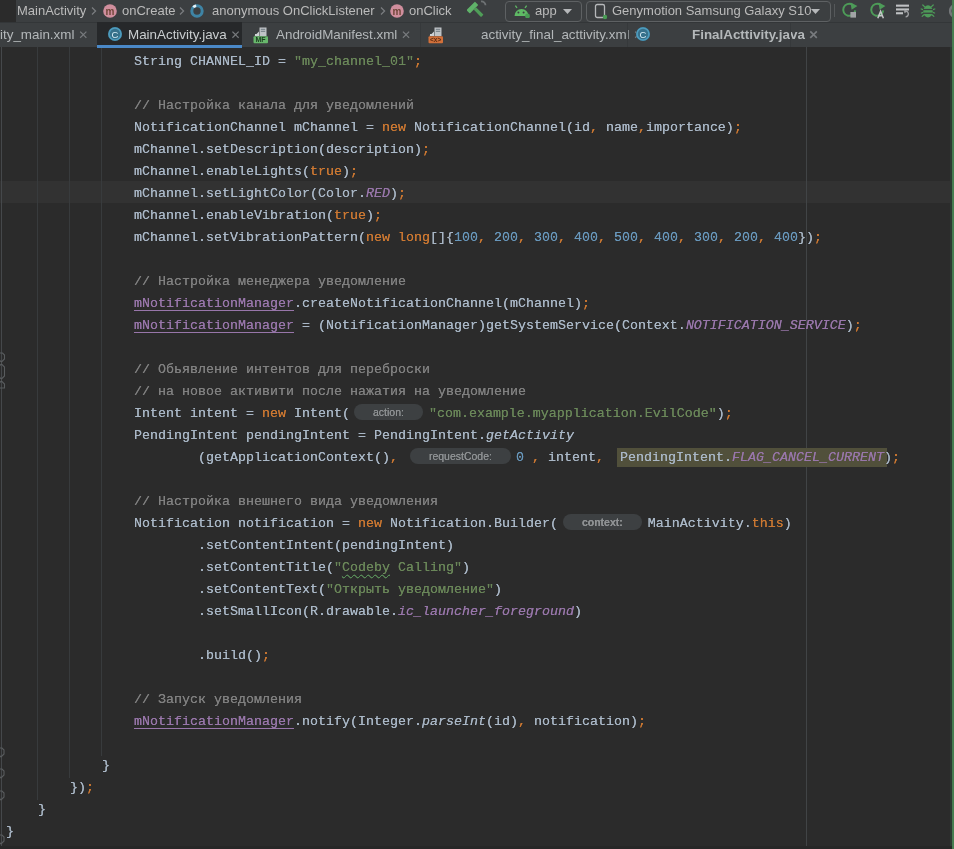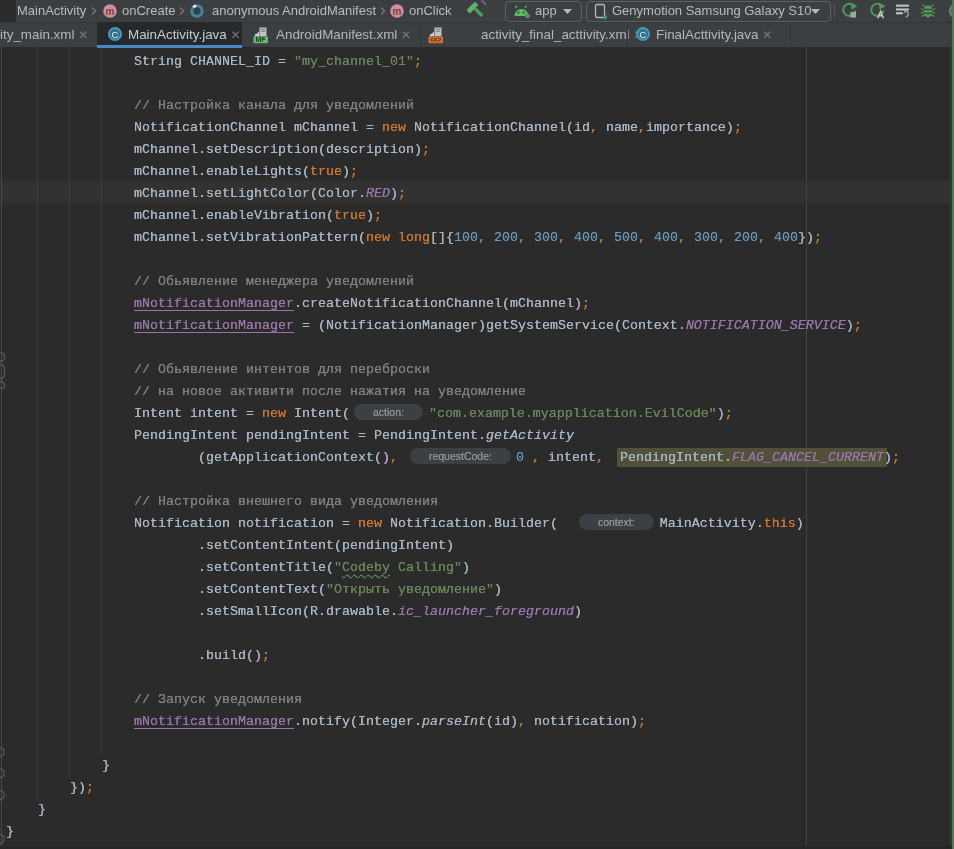--- a/index.html
+++ b/index.html
@@ -41,30 +41,30 @@
   <div style="position:absolute;left:0;top:799px;width:954px;height:3px;background:#272727;"></div>
   <div id="code">
 <div class="L" style="top:2px">                String CHANNEL_ID = <span class="s">"my_channel_01"</span><span class="k">;</span></div>
 <div class="L" style="top:46px"><span class="c">                // Настройка канала для уведомлений</span></div>
 <div class="L" style="top:68px">                NotificationChannel mChannel = <span class="k">new</span> NotificationChannel(id<span class="k">,</span> name<span class="k">,</span>importance)<span class="k">;</span></div>
 <div class="L" style="top:90px">                mChannel.setDescription(description)<span class="k">;</span></div>
 <div class="L" style="top:112px">                mChannel.enableLights(<span class="k">true</span>)<span class="k">;</span></div>
 <div class="L" style="top:134px">                mChannel.setLightColor(Color.<span class="sc">RED</span>)<span class="k">;</span></div>
 <div class="L" style="top:156px">                mChannel.enableVibration(<span class="k">true</span>)<span class="k">;</span></div>
 <div class="L" style="top:178px">                mChannel.setVibrationPattern(<span class="k">new long</span>[]{<span class="n">100</span><span class="k">,</span> <span class="n">200</span><span class="k">,</span> <span class="n">300</span><span class="k">,</span> <span class="n">400</span><span class="k">,</span> <span class="n">500</span><span class="k">,</span> <span class="n">400</span><span class="k">,</span> <span class="n">300</span><span class="k">,</span> <span class="n">200</span><span class="k">,</span> <span class="n">400</span>})<span class="k">;</span></div>
-<div class="L" style="top:222px"><span class="c">                // Обьявление менеджера уведомлений</span></div>
+<div class="L" style="top:222px"><span class="c">                // Настройка менеджера уведомление</span></div>
 <div class="L" style="top:244px">                <span class="f">mNotificationManager</span>.createNotificationChannel(mChannel)<span class="k">;</span></div>
 <div class="L" style="top:266px">                <span class="f">mNotificationManager</span> = (NotificationManager)getSystemService(Context.<span class="sc">NOTIFICATION_SERVICE</span>)<span class="k">;</span></div>
 <div class="L" style="top:310px"><span class="c">                // Обьявление интентов для переброски</span></div>
 <div class="L" style="top:332px"><span class="c">                // на новое активити после нажатия на уведомление</span></div>
 <div class="L" style="top:354px">                Intent intent = <span class="k">new</span> Intent(<span class="chip" style="margin:0 6px 0 4px;">action:</span><span class="s">"com.example.myapplication.EvilCode"</span>)<span class="k">;</span></div>
 <div class="L" style="top:376px">                PendingIntent pendingIntent = PendingIntent.<span class="si">getActivity</span></div>
 <div class="L" style="top:398px">                        (getApplicationContext()<span class="k">,</span> <span class="chip" style="margin:0 5px 0 4px;">requestCode:</span><span class="n">0</span> <span class="k">,</span> intent<span class="k">,</span>  <span class="box">PendingIntent.<span class="sc">FLAG_CANCEL_CURRENT</span></span>)<span class="k">;</span></div>
 <div class="L" style="top:442px"><span class="c">                // Настройка внешнего вида уведомления</span></div>
-<div class="L" style="top:464px">                Notification notification = <span class="k">new</span> Notification.Builder(<span class="chip" style="margin:0 6px 0 21px;">context:</span>MainActivity.<span class="k">this</span>)</div>
+<div class="L" style="top:464px">                Notification notification = <span class="k">new</span> Notification.Builder(<span class="chip" style="margin:0 6px 0 5px;font-weight:bold;">context:</span>MainActivity.<span class="k">this</span>)</div>
 <div class="L" style="top:486px">                        .setContentIntent(pendingIntent)</div>
 <div class="L" style="top:508px">                        .setContentTitle(<span class="s">"<span class="wav">Codeby</span> Calling"</span>)</div>
 <div class="L" style="top:530px">                        .setContentText(<span class="s">"Открыть уведомление"</span>)</div>
 <div class="L" style="top:552px">                        .setSmallIcon(R.drawable.<span class="sc">ic_launcher_foreground</span>)</div>
 <div class="L" style="top:596px">                        .build()<span class="k">;</span></div>
 <div class="L" style="top:640px"><span class="c">                // Запуск уведомления</span></div>
 <div class="L" style="top:662px">                <span class="f">mNotificationManager</span>.notify(Integer.<span class="si">parseInt</span>(id)<span class="k">,</span> notification)<span class="k">;</span></div>
 <div class="L" style="top:706px">            }</div>
 <div class="L" style="top:728px">        })<span class="k">;</span></div>
 <div class="L" style="top:750px">    }</div>
@@ -98,21 +98,21 @@
       <text x="8" y="11.5" text-anchor="middle" font-size="10" font-weight="bold" fill="#6f4638" font-family="Liberation Sans">m</text>
     </svg>
   <div class="bc" style="left:106px;">onCreate</div>
   <svg class="chev" style="left:163px;" viewBox="0 0 6 10">
       <path d="M1 1.5 L4.6 5 L1 8.5" stroke="#7b7e81" stroke-width="1.2" fill="none"></path>
     </svg>
   <svg class="ic" style="left:173px;top:3px;" width="16" height="16">
       <circle cx="8" cy="8" r="5.2" fill="none" stroke="#3e84a5" stroke-width="3"></circle>
       <path d="M4.2 4.2 A5.4 5.4 0 0 1 7.2 2.7" stroke="#e8f2f6" stroke-width="2.4" fill="none"></path>
     </svg>
-  <div class="bc" style="left:196px;">anonymous AndroidManifest</div>
+  <div class="bc" style="left:196px;">anonymous OnClickListener</div>
   <svg class="chev" style="left:364px;" viewBox="0 0 6 10">
       <path d="M1 1.5 L4.6 5 L1 8.5" stroke="#7b7e81" stroke-width="1.2" fill="none"></path>
     </svg>
   <svg class="ic" style="left:373px;top:3px;" width="16" height="16">
       <circle cx="8" cy="8" r="6.8" fill="#d08e9d"></circle>
       <text x="8" y="11.5" text-anchor="middle" font-size="10" font-weight="bold" fill="#6f4638" font-family="Liberation Sans">m</text>
     </svg>
   <div class="bc" style="left:393px;">onClick</div>
 
   <svg class="ic" style="left:451px;top:0px;" width="22" height="20">
@@ -219,17 +219,17 @@
       <rect x="2" y="7" width="4" height="2" fill="#ced1d3"></rect>
       <rect x="0.5" y="9.2" width="14.5" height="7" rx="1" fill="#d2703a"></rect>
       <text x="7.6" y="15" text-anchor="middle" font-size="6.5" font-weight="bold" fill="#5d2f14" font-family="Liberation Sans">&lt;x&gt;</text>
     </svg>
   <div class="tab" style="left:450px;margin-left:31px;">activity_final_acttivity.xml <span class="tabx">✕</span></div>
   <svg class="ic" style="left:635px;top:4px;" width="16" height="16">
       <circle cx="8" cy="8" r="7" fill="#37718b"></circle>
       <circle cx="8" cy="8" r="6" fill="none" stroke="#4e9cbe" stroke-width="1.6"></circle>
       <text x="8" y="12" text-anchor="middle" font-size="9.5" fill="#d8eef7" font-family="Liberation Sans">C</text>
     </svg>
-  <div class="tab" style="left:656px;">FinalActtivity.java <span class="tabx">✕</span></div>
+  <div class="tab" style="left:692px;font-weight:bold;">FinalActtivity.java <span class="tabx">✕</span></div>
   <div style="position:absolute;left:420px;top:1px;width:1px;height:24px;background:#36393b;"></div>
   <div style="position:absolute;left:627px;top:1px;width:1px;height:24px;background:#36393b;"></div>
   <div style="position:absolute;left:790px;top:1px;width:1px;height:24px;background:#36393b;"></div>
 </div>
 
 </body></html>

